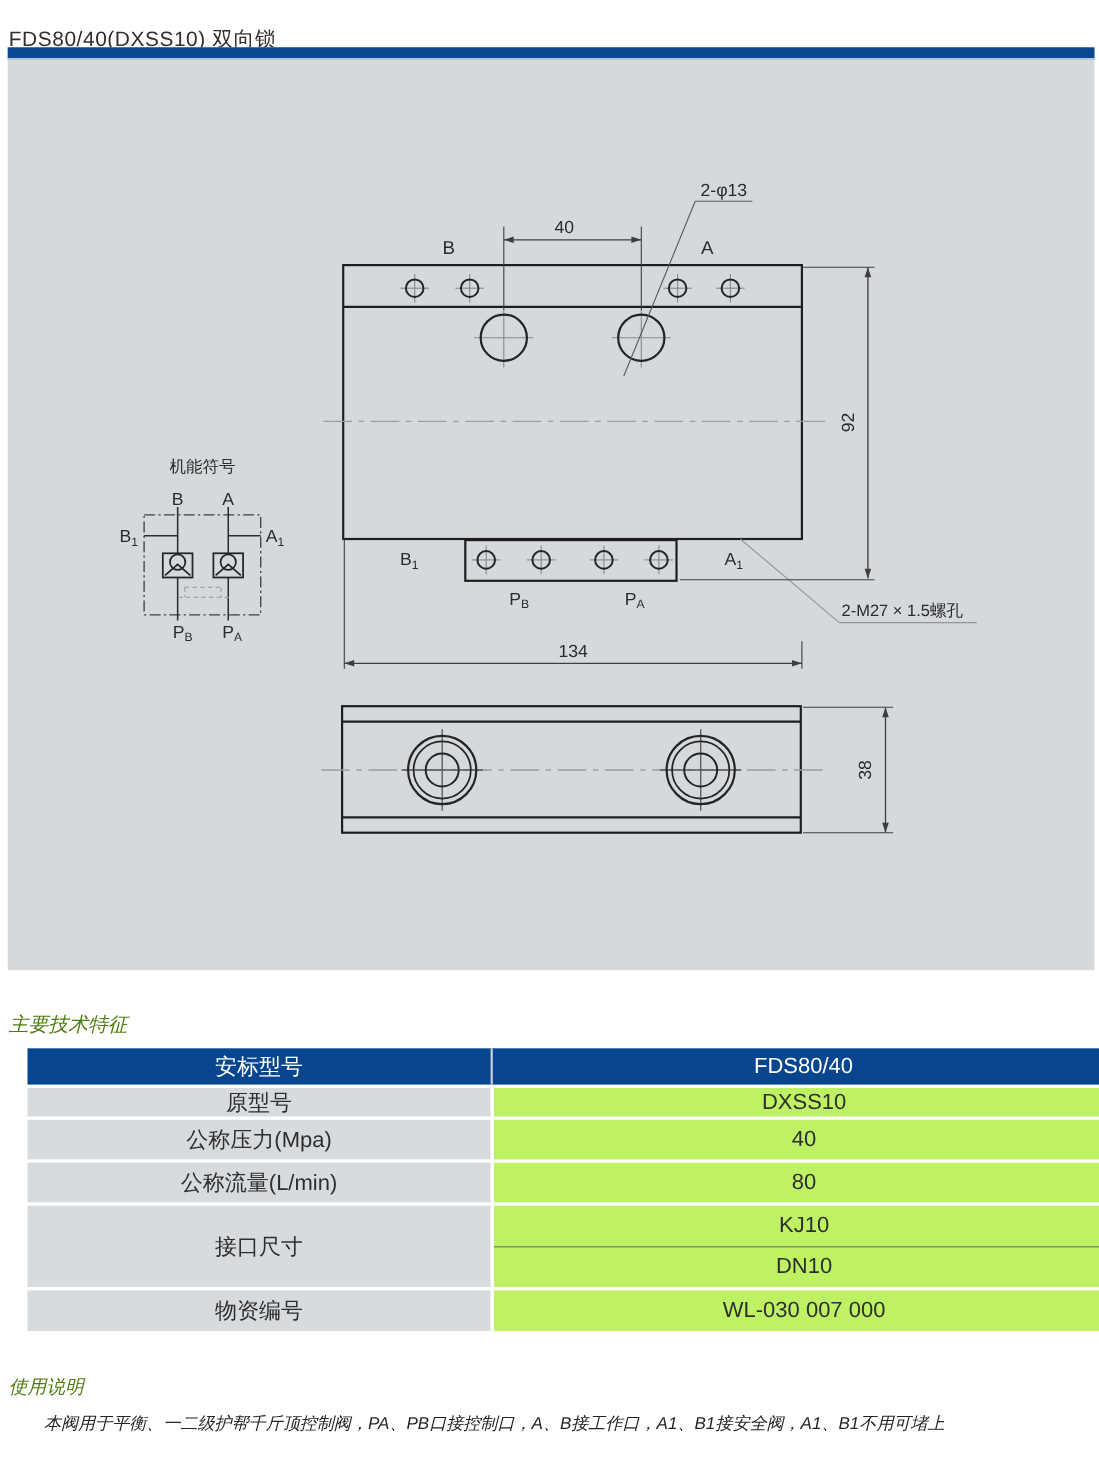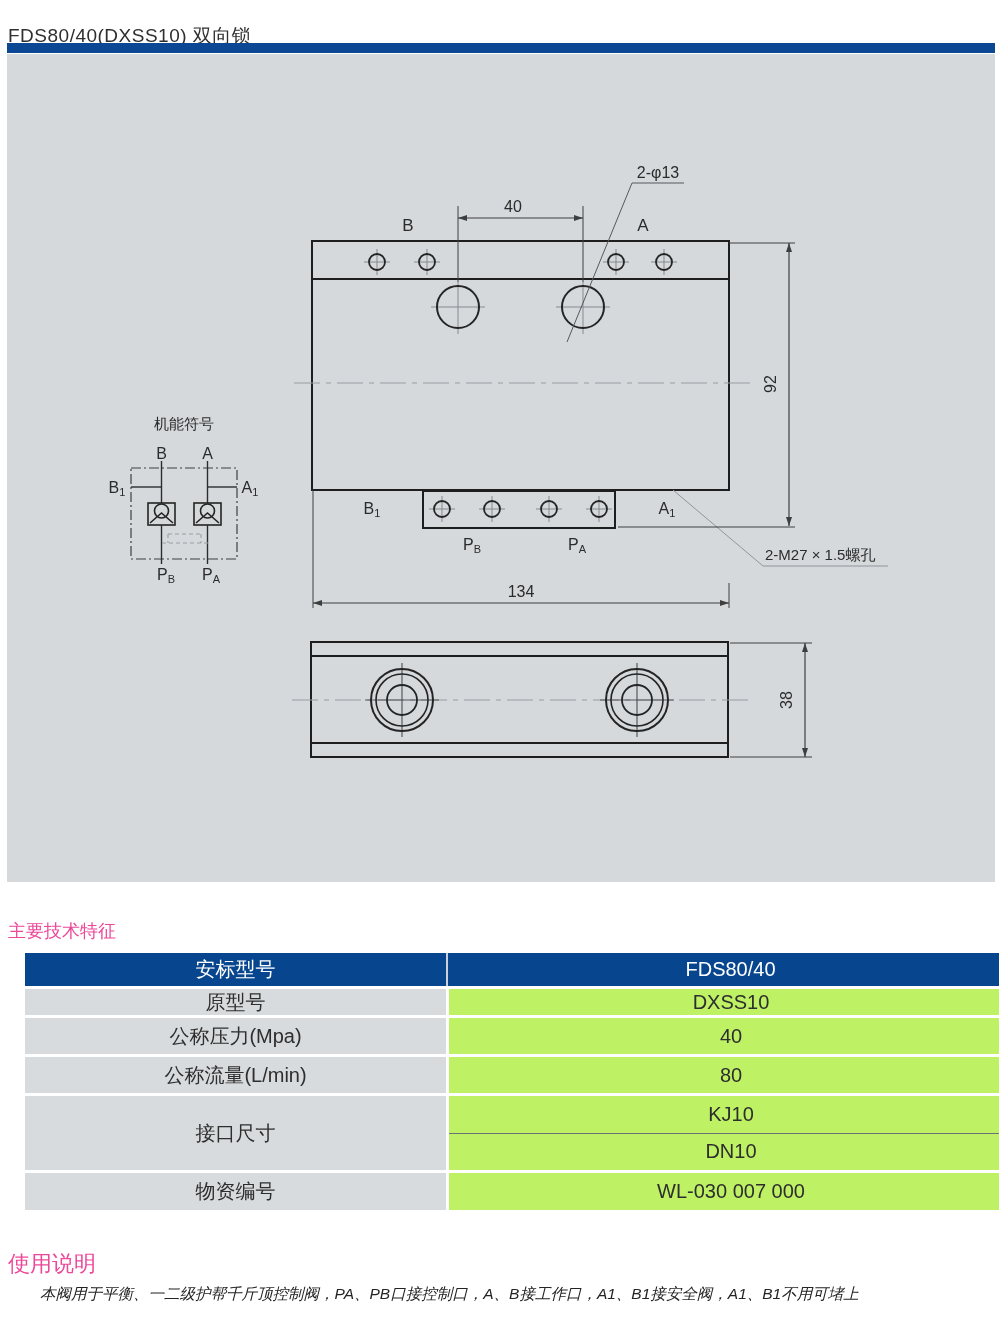--- a/index.html
+++ b/index.html
@@ -5,23 +5,23 @@
   html,body{margin:0;padding:0;background:#fff;}
   body{width:999px;height:1340px;font-family:"Liberation Sans","DejaVu Sans",sans-serif;color:#2e2e2e;}
   #canvas{position:relative;width:999px;height:1340px;overflow:hidden;background:#fff;}
 
   .page-title{position:absolute;left:8px;top:23px;font-size:19px;color:#2f2f2f;letter-spacing:.5px;}
 
   .panel{position:absolute;left:7px;top:43px;width:988px;height:839px;background:#d6d9dc;}
   .panel-bar{position:absolute;left:0;top:0;width:988px;height:10px;background:#0b4793;border-bottom:1px solid #fff;}
   .drawing{position:absolute;left:0;top:10px;}
 
-  .section-heading{position:absolute;left:8px;font-size:18px;font-weight:500;color:#ec4899;}
+  .section-heading{position:absolute;left:8px;font-size:18px;font-weight:500;color:#4d7c0f;font-style:italic;}
   .h-specs{top:919px;}
-  .h-usage{top:1249px;font-size:22px;}
+  .h-usage{top:1249px;font-size:17px;}
 
   .tbl{position:absolute;left:25px;top:953px;width:988px;font-size:20px;}
   .trow{display:flex;margin-top:3px;}
   .trow.header{margin-top:0;background:#07468f;color:#fff;height:33px;}
   .trow.header .cell-l{border-right:2px solid #c9d0d9;background:transparent;}
   .cell-l{width:421px;display:flex;align-items:center;justify-content:center;background:#d8dbde;}
   .cell-r{flex:1;display:flex;align-items:center;justify-content:center;background:#bef264;margin-left:3px;}
   .trow.header .cell-r{background:transparent;margin-left:0;}
   .r-38{height:26px;} .r-36{height:36px;} .r-74{height:74px;} .r-37{height:37px;}
   .cell-r.split{flex-direction:column;justify-content:stretch;padding:0;}

